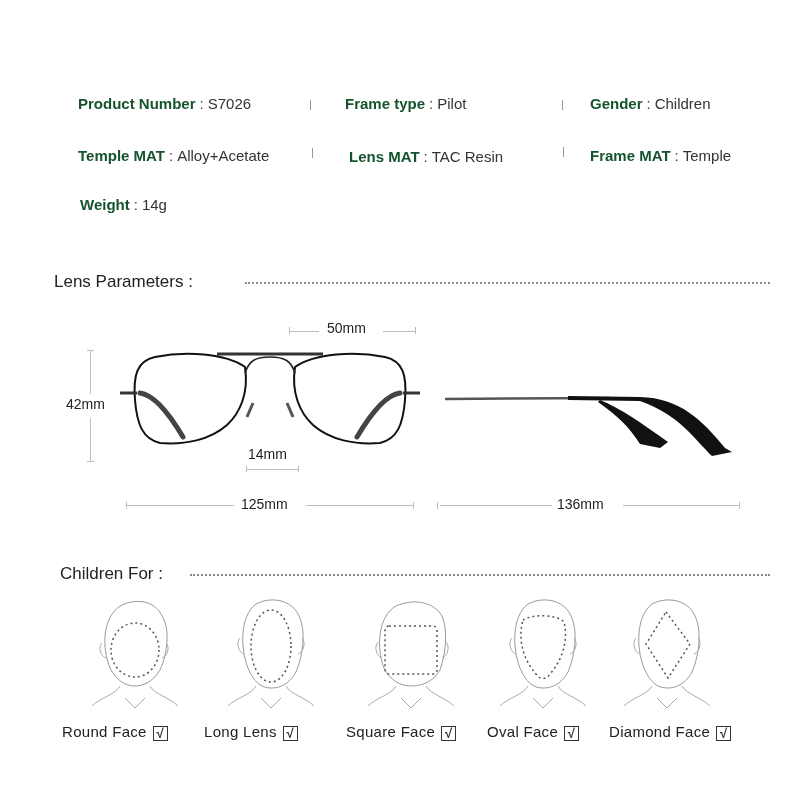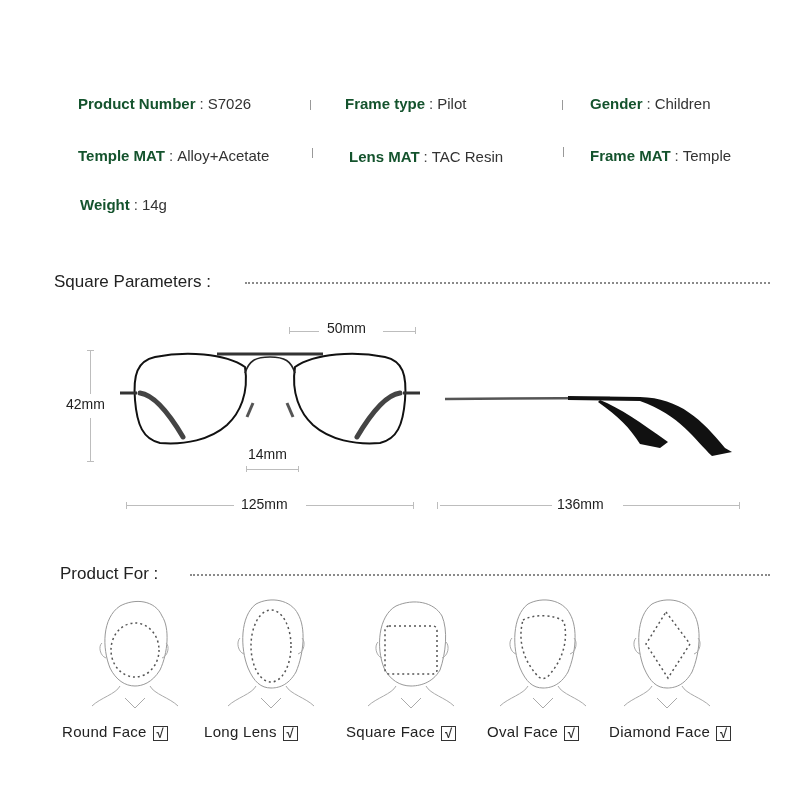--- a/index.html
+++ b/index.html
@@ -45,21 +45,21 @@
 </div>
 <div class="vbar" style="left:563px;top:147px;"></div>
 <div class="spec" style="left:590px;top:147px;">
   <span class="k">Frame MAT</span><span class="sep">:</span><span class="v">Temple</span>
 </div>
 
 <div class="spec" style="left:80px;top:196px;">
   <span class="k">Weight</span><span class="sep">:</span><span class="v">14g</span>
 </div>
 
-<div class="section-title" style="left:54px;top:272px;">Square Parameters :</div>
+<div class="section-title" style="left:54px;top:272px;">Lens Parameters :</div>
 <div class="dots" style="left:245px;top:282px;width:525px;"></div>
 
 <div class="tick" style="left:289px;top:327px;width:1px;height:7px;"></div>
 <div class="hline" style="left:289px;top:331px;width:30px;"></div>
 <div class="dim-label" style="left:327px;top:320px;">50mm</div>
 <div class="hline" style="left:383px;top:331px;width:33px;"></div>
 <div class="tick" style="left:415px;top:327px;width:1px;height:7px;"></div>
 
 <div class="tick" style="left:87px;top:350px;width:7px;height:1px;"></div>
 <div class="vline" style="left:90px;top:350px;height:44px;"></div>
@@ -103,21 +103,21 @@
   <path d="M128 16 L200 17 C240 18 262 40 285 68 L292 72 L272 76 C255 60 240 35 200 21 L128 20 Z" fill="#111"></path>
   <path d="M160 20 C180 28 200 42 228 62 L220 68 L200 64 C190 48 178 36 158 22 Z" fill="#111"></path>
 </svg>
 
 <div class="tick" style="left:437px;top:502px;width:1px;height:7px;"></div>
 <div class="hline" style="left:440px;top:505px;width:112px;"></div>
 <div class="dim-label" style="left:557px;top:496px;">136mm</div>
 <div class="hline" style="left:623px;top:505px;width:116px;"></div>
 <div class="tick" style="left:739px;top:502px;width:1px;height:7px;"></div>
 
-<div class="section-title" style="left:60px;top:564px;">Product For :</div>
+<div class="section-title" style="left:60px;top:564px;">Children For :</div>
 <div class="dots" style="left:190px;top:574px;width:580px;"></div>
 
 <svg class="face" style="left:80px;" viewBox="0 0 110 112">
   <path d="M30 70 C22 50 22 20 40 8 C55 0 75 2 82 18 C90 30 88 55 80 72 C72 85 62 88 55 88 C45 88 36 82 30 70 Z" fill="none" stroke="#999" stroke-width="1"></path>
   <path d="M22 45 C18 48 20 58 26 60 M86 45 C90 48 88 58 82 60" fill="none" stroke="#aaa" stroke-width="1"></path>
   <ellipse cx="55" cy="52" rx="24" ry="27" fill="none" stroke="#555" stroke-width="1.5" stroke-dasharray="2 3"></ellipse>
   <path d="M40 88 C36 96 20 100 12 108 M70 88 C74 96 90 100 98 108 M45 100 L55 110 L65 100" fill="none" stroke="#aaa" stroke-width="1"></path>
 </svg>
 <div class="face-label" style="left:62px;">
   <span>Round Face</span><span class="check">√</span>

